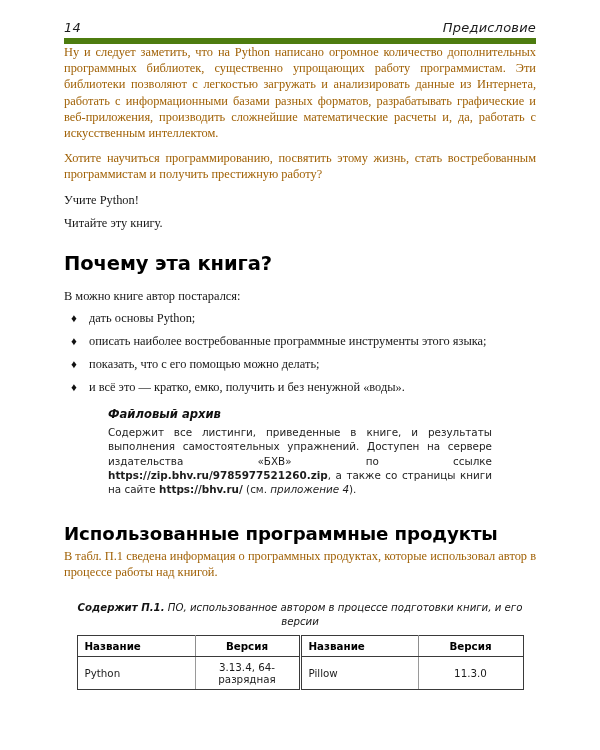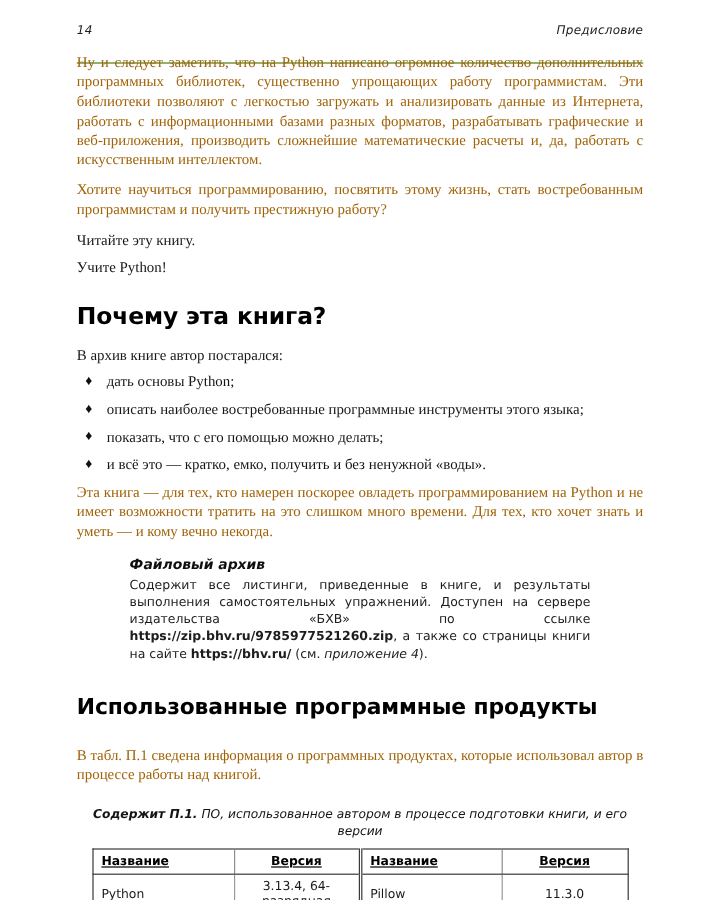--- a/index.html
+++ b/index.html
@@ -27,24 +27,24 @@
   .running-head {
     position: absolute;
     left: 64px;
     top: 20px;
     width: 472px;
     display: flex;
     justify-content: space-between;
     align-items: flex-end;
     font-family: "DejaVu Sans", "Liberation Sans", sans-serif;
     font-style: italic;
-    font-size: 10px;
+    font-size: 13px;
     color: #1c1c1c;
-    padding-bottom: 21px;
-    border-bottom: 1px solid #4d7c0f;
+    padding-bottom: 3px;
+    border-bottom: 6px solid #4d7c0f;
   }
   .running-head .folio { letter-spacing: 0.2px; }
   .running-head .title { letter-spacing: 0.2px; }
 
   
   .content {
     position: absolute;
     left: 64px;
     top: 44px;
     width: 472px;
@@ -76,21 +76,21 @@
     font-family: "DejaVu Sans", "Liberation Sans", sans-serif;
     font-weight: bold;
     font-size: 19.5px;
     line-height: 22px;
     margin: 22px 0 13px 0;
     color: #000000;
     letter-spacing: -0.1px;
   }
   h2.heading.second {
     font-size: 18.2px;
-    margin: 27px 0 20px 0;
+    margin: 27px 0 3px 0;
   }
 
   
   ul.bullets {
     list-style: none;
     margin: 0 0 6px 0;
     padding: 0;
   }
   ul.bullets li {
     position: relative;
@@ -181,21 +181,21 @@
   }
   table.sw thead th {
     border-bottom: 1.5px solid #3a3a3a;
   }
   table.sw tbody tr td { border-color: #9a9a9a; }
   table.sw tbody tr td:first-child { border-left-color: #3a3a3a; }
   table.sw tbody tr td:last-child { border-right-color: #3a3a3a; }
   table.sw tbody tr:last-child td { border-bottom-color: #3a3a3a; }
   table.sw thead th:first-child { border-left-color: #3a3a3a; }
   table.sw thead th:last-child { border-right-color: #3a3a3a; }
-  table.sw thead th { border-top-color: #3a3a3a; text-decoration: underline; }
+  table.sw thead th { border-top-color: #3a3a3a; }
 
   .col-a { width: 118px; }
   .col-b { width: 105px; }
   .col-c { width: 118px; }
   .col-d { width: 105px; }
 </style>
 </head>
 <body>
 
 <div class="page">
@@ -204,48 +204,47 @@
     <span class="folio">14</span>
     <span class="title">Предисловие</span>
   </div>
 
   <div class="content">
 
     <p class="body">Ну и следует заметить, что на Python написано огромное количество дополнительных программных библиотек, существенно упрощающих работу программистам. Эти библиотеки позволяют с легкостью загружать и анализировать данные из Интернета, работать с информационными базами разных форматов, разрабатывать графические и веб-приложения, производить сложнейшие математические расчеты и, да, работать с искусственным интеллектом.</p>
 
     <p class="body">Хотите научиться программированию, посвятить этому жизнь, стать востребованным программистам и получить престижную работу?</p>
 
+    <p class="single">Учите Python!</p>
+
     <p class="single">Читайте эту книгу.</p>
 
-    <p class="single">Учите Python!</p>
-
     <h2 class="heading">Почему эта книга?</h2>
 
-    <p class="lead-in">В архив книге автор постарался:</p>
+    <p class="lead-in">В можно книге автор постарался:</p>
 
     <ul class="bullets">
       <li>
         <span class="bullet-mark">♦</span>
         <span>дать основы Python;</span>
       </li>
       <li>
         <span class="bullet-mark">♦</span>
         <span>описать наиболее востребованные программные инструменты этого языка;</span>
       </li>
       <li>
         <span class="bullet-mark">♦</span>
         <span>показать, что с его помощью можно делать;</span>
       </li>
       <li>
         <span class="bullet-mark">♦</span>
         <span>и всё это — кратко, емко, получить и без ненужной «воды».</span>
       </li>
     </ul>
 
-    <p class="body">Эта книга — для тех, кто намерен поскорее овладеть программированием на Python и не имеет возможности тратить на это слишком много времени. Для тех, кто хочет знать и уметь — и кому вечно некогда.</p>
 
     <div class="callout">
       <div class="callout-title">Файловый архив</div>
       <div class="callout-body"><span>Содержит все листинги, приведенные в книге, и результаты выполнения самостоятельных упражнений. Доступен на сервере издательства «БХВ» по ссылке </span><b>https://zip.bhv.ru/9785977521260.zip</b><span>, а также со страницы книги на сайте </span><b>https://bhv.ru/</b><span> (см. </span><i>приложение 4</i><span>).</span></div>
     </div>
 
     <h2 class="heading second">Использованные программные продукты</h2>
 
     <p class="body">В табл. П.1 сведена информация о программных продуктах, которые использовал автор в процессе работы над книгой.</p>
 

